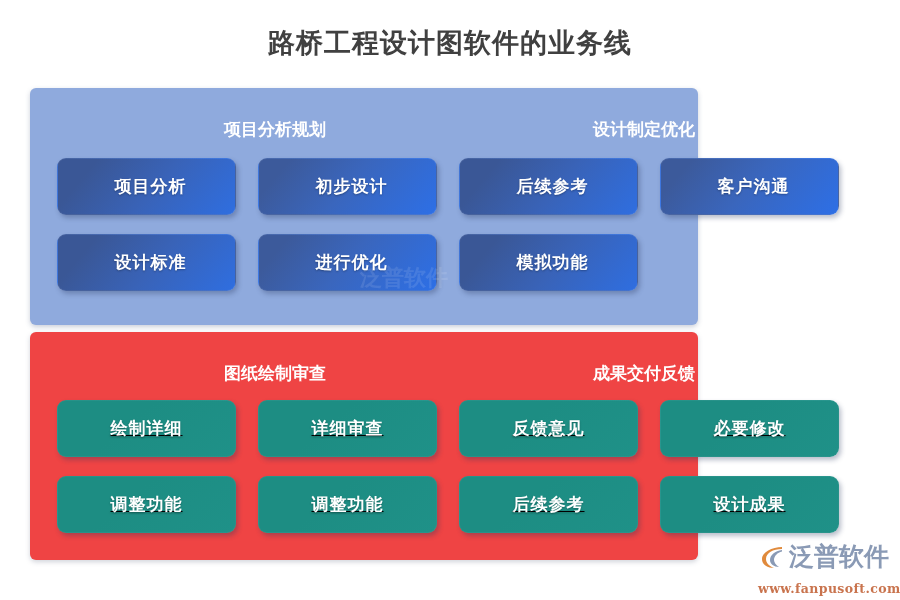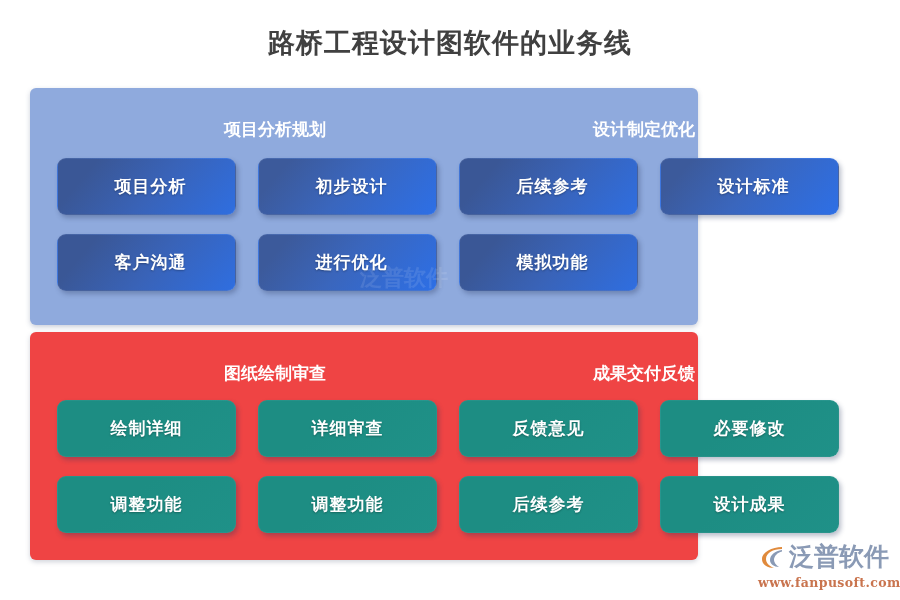--- a/index.html
+++ b/index.html
@@ -77,20 +77,21 @@
     left: 27px;
     top: 70px;
     width: 786px;
     display: grid;
     grid-template-columns: repeat(4, 179px);
     column-gap: 22px;
     row-gap: 19px;
   }
   .panel-lower .btn-grid {
     top: 68px;
+    text-decoration: underline;
   }
 
   .node-btn {
     height: 57px;
     border-radius: 9px;
     display: flex;
     align-items: center;
     justify-content: center;
     font-size: 17px;
     font-weight: bold;
@@ -146,21 +147,21 @@
     letter-spacing: 0px;
     white-space: nowrap;
   }
   .logo-url {
     font-family: "DejaVu Serif", "Liberation Serif", serif;
     font-size: 12.5px;
     font-weight: bold;
     color: #c9744e;
     line-height: 15px;
     letter-spacing: 0.4px;
-    margin-top: 1px;
+    margin-top: 7px;
     white-space: nowrap;
   }
 
   
   .watermark-ghost {
     position: absolute;
     left: 330px;
     top: 160px;
     width: 160px;
     height: 60px;
@@ -184,22 +185,22 @@
   <div class="panel panel-upper">
 
     <div class="section-head col-left">项目分析规划</div>
 
     <div class="section-head col-right">设计制定优化</div>
 
     <div class="btn-grid">
       <div class="node-btn blue">项目分析</div>
       <div class="node-btn blue">初步设计</div>
       <div class="node-btn blue">后续参考</div>
+      <div class="node-btn blue">客户沟通</div>
       <div class="node-btn blue">设计标准</div>
-      <div class="node-btn blue">客户沟通</div>
       <div class="node-btn blue">进行优化</div>
       <div class="node-btn blue">模拟功能</div>
     </div>
 
     <div class="watermark-ghost">
       <span>泛普软件</span>
     </div>
   </div>
 
   <div class="panel panel-lower">

